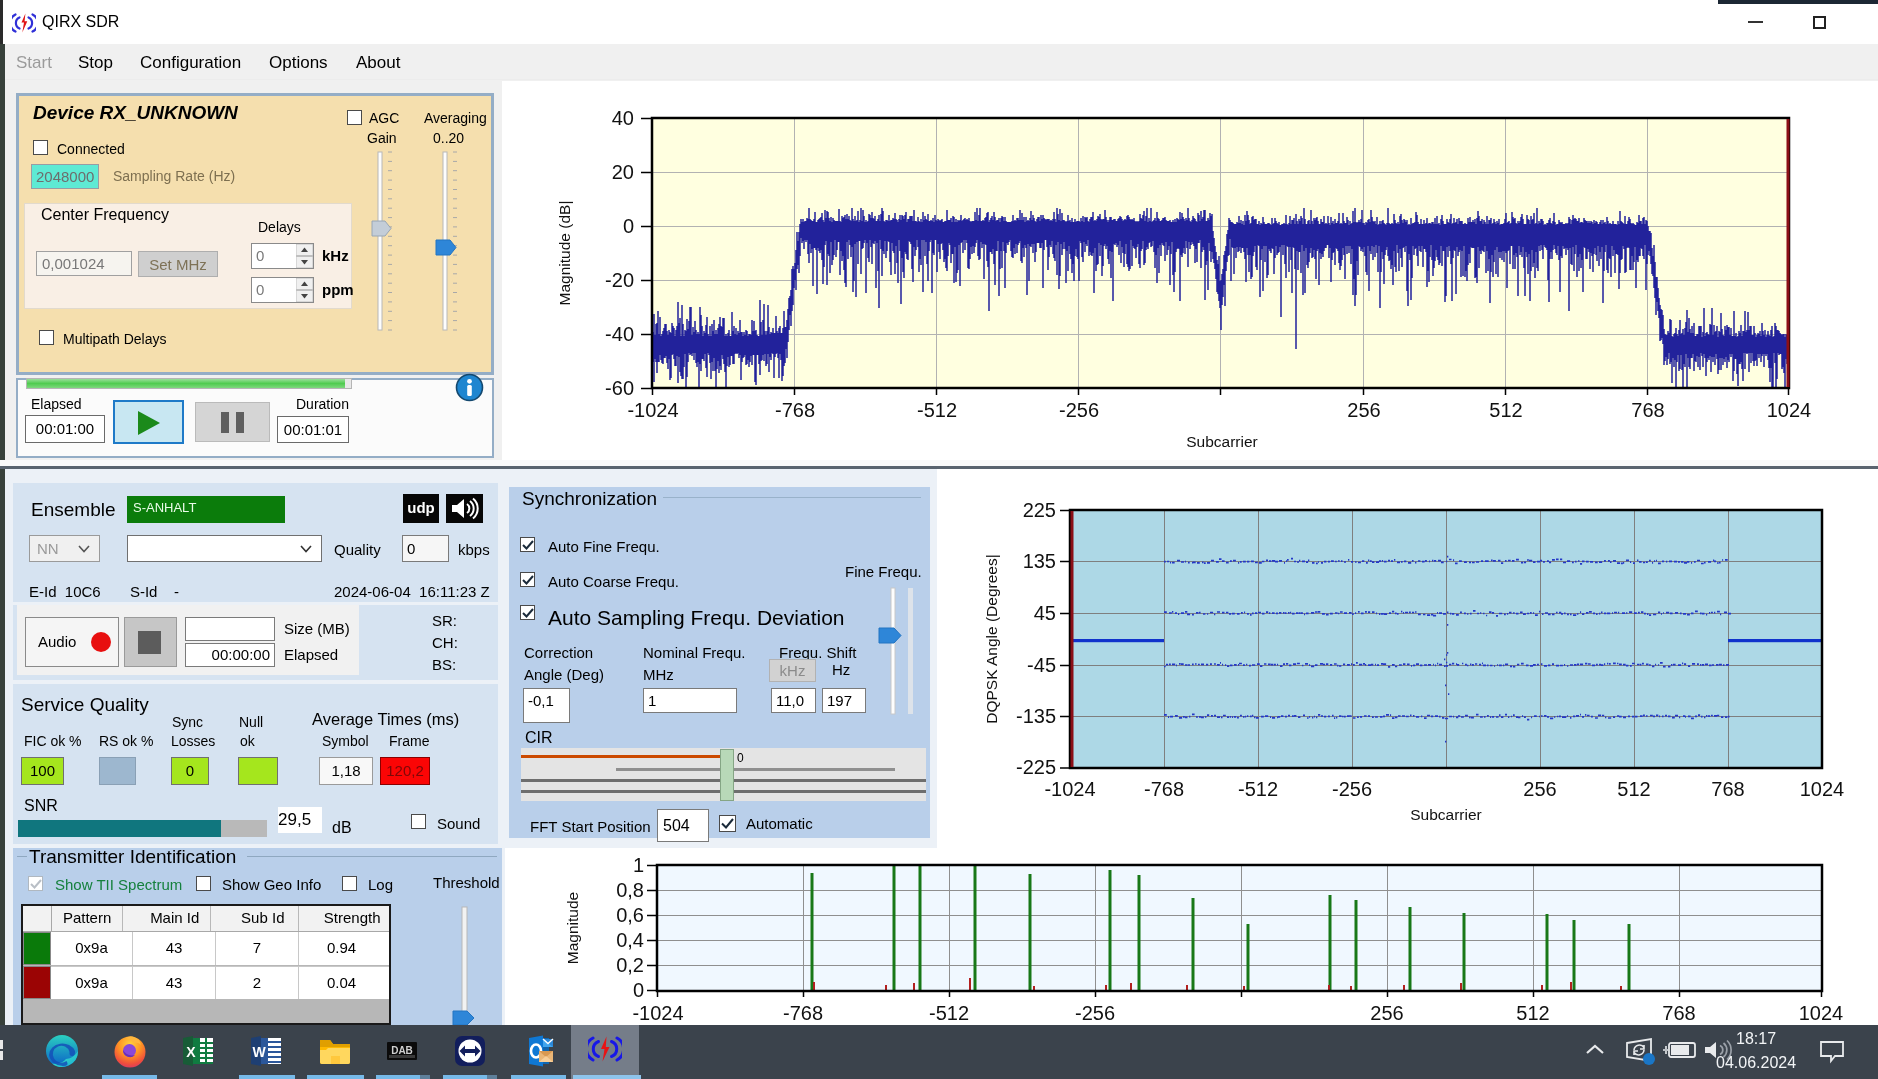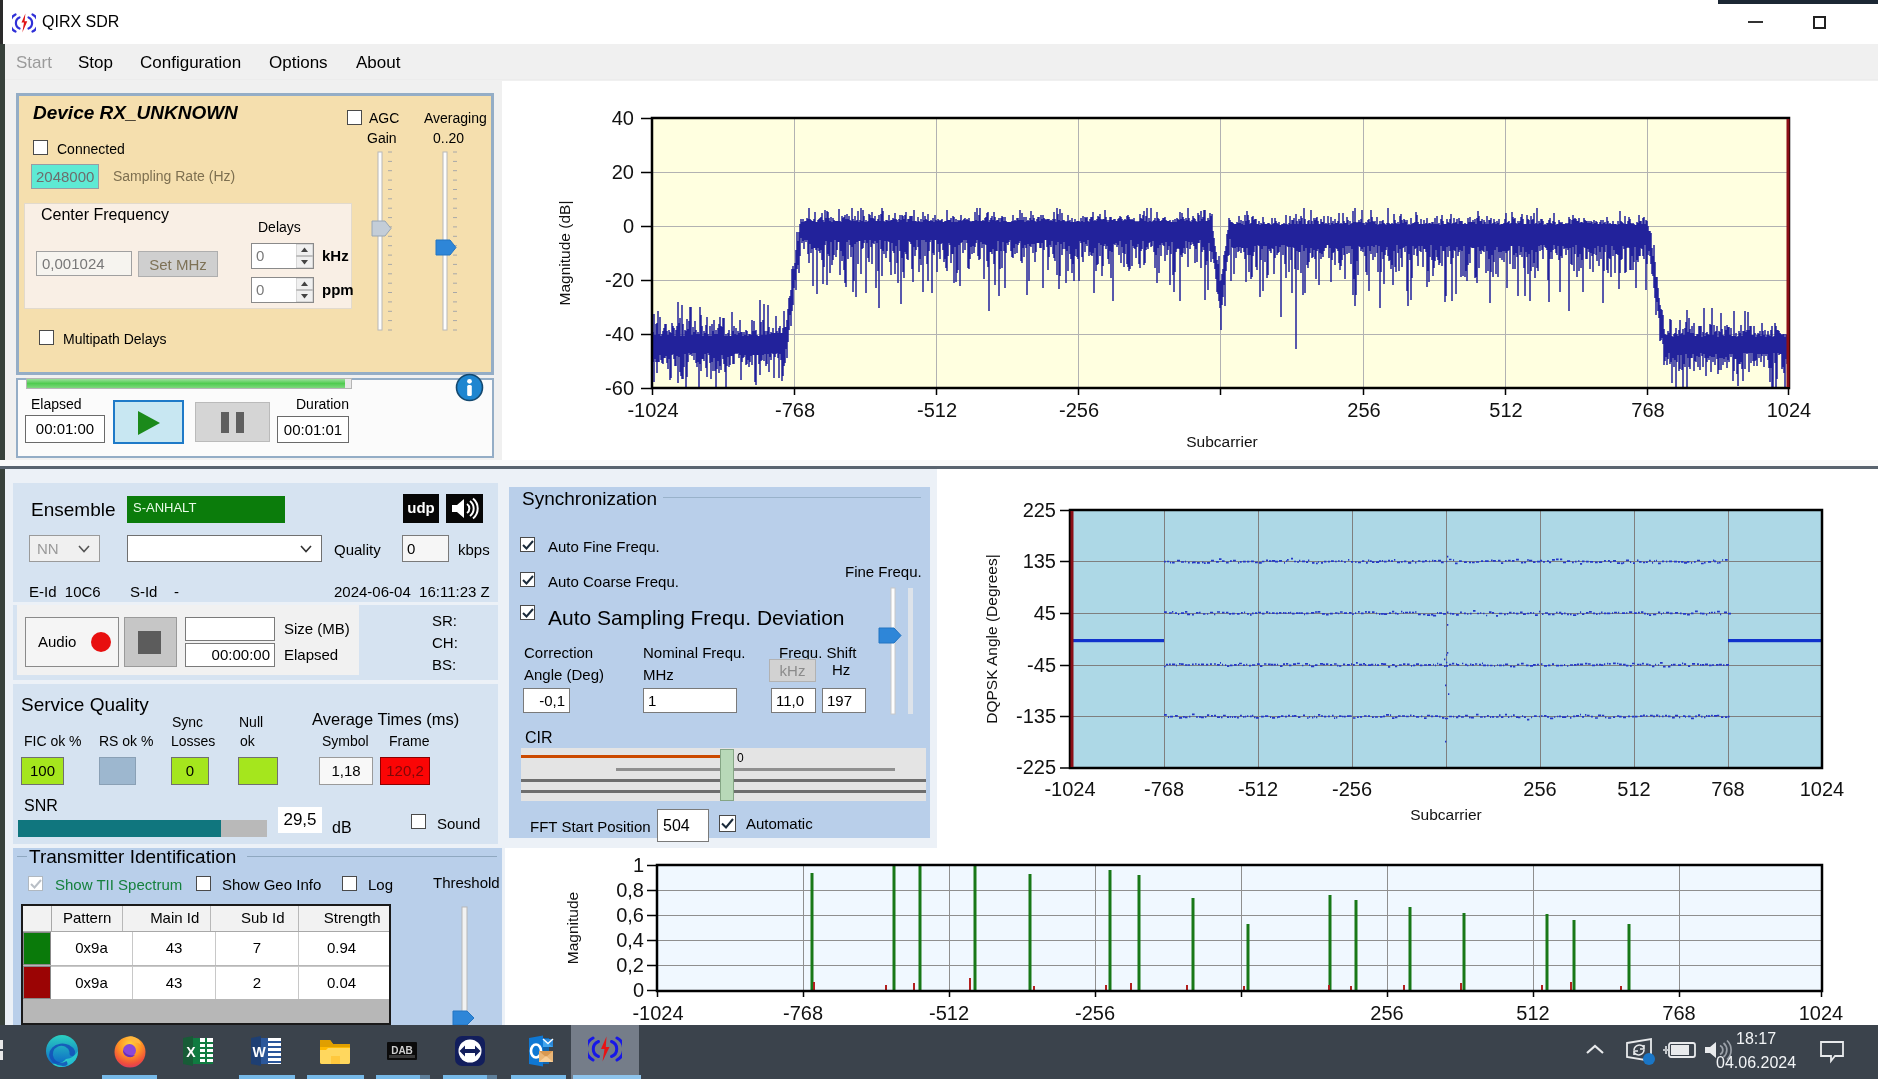--- a/index.html
+++ b/index.html
@@ -242,21 +242,21 @@
 <div class="lbl" style="left:389px;top:733px;">Frame</div>
 <div class="abs" style="left:21px;top:757px;width:43px;height:28px;background:#a5e61d;border:1px solid #707070;text-align:center;font-size:15px;padding-top:4px;">100</div>
 <div class="abs" style="left:99px;top:757px;width:37px;height:28px;background:#9db7cf;border:1px solid #8aa0b5;"></div>
 <div class="abs" style="left:171px;top:757px;width:38px;height:28px;background:#a5e61d;border:1px solid #707070;text-align:center;font-size:15px;padding-top:4px;">0</div>
 <div class="abs" style="left:238px;top:757px;width:40px;height:28px;background:#a5e61d;border:1px solid #707070;"></div>
 <div class="abs" style="left:319px;top:757px;width:54px;height:28px;background:#f8f8f8;border:1px solid #9a9a9a;text-align:center;font-size:15px;padding-top:4px;">1,18</div>
 <div class="abs" style="left:380px;top:757px;width:50px;height:28px;background:#fb0505;border:1px solid #8a0000;text-align:center;font-size:15px;padding-top:4px;color:#7e0808;">120,2</div>
 <div class="lbl" style="left:24px;top:797px;font-size:16px;">SNR</div>
 <div class="abs" style="left:18px;top:820px;width:249px;height:17px;background:#b9b9b9;"></div>
 <div class="abs" style="left:18px;top:820px;width:203px;height:17px;background:#10767e;"></div>
-<div class="abs" style="left:278px;top:807px;width:44px;height:26px;background:#fff;font-size:17px;text-align:center;padding-top:3px;">29,5</div>
+<div class="abs" style="left:278px;top:807px;width:44px;height:26px;background:#fff;font-size:17px;padding-top:3px;">29,5</div>
 <div class="lbl" style="left:332px;top:819px;font-size:16px;">dB</div>
 <div class="cb" style="left:411px;top:814px;"></div>
 <div class="lbl" style="left:437px;top:815px;font-size:15px;">Sound</div>
 
 <div class="abs" style="left:13px;top:848px;width:489px;height:177px;background:#b9cfea;"></div>
 <div class="abs" style="left:17px;top:856px;width:10px;height:1px;background:#8fa8c0;"></div>
 <div class="abs" style="left:247px;top:856px;width:250px;height:1px;background:#8fa8c0;"></div>
 <div class="lbl" style="left:29px;top:846px;font-size:19px;">Transmitter Identification</div>
 <div class="cb" style="left:28px;top:876px;border-color:#b0b8c0;"></div>
 <svg class="abs" style="left:30px;top:879px;" width="12" height="10" viewBox="0 0 12 10">
@@ -321,21 +321,21 @@
   <rect x="38" y="3" width="5" height="126" fill="#dde3ea"></rect>
   <path d="M9 43 H24 L31 50.5 L24 58 H9 Z" fill="#2e86d8" stroke="#2374c2" stroke-width="1"></path>
 </svg>
 <div class="lbl" style="left:524px;top:644px;font-size:15px;">Correction</div>
 <div class="lbl" style="left:524px;top:666px;font-size:15px;">Angle (Deg)</div>
 <div class="lbl" style="left:643px;top:644px;font-size:15px;">Nominal Frequ.</div>
 <div class="lbl" style="left:643px;top:666px;font-size:15px;">MHz</div>
 <div class="lbl" style="left:779px;top:644px;font-size:15px;">Frequ. Shift</div>
 <div class="abs" style="left:769px;top:659px;width:47px;height:23px;background:#d2d2d2;border:1px solid #b2b2b2;text-align:center;font-size:15px;color:#8b8b8b;padding-top:2px;">kHz</div>
 <div class="lbl" style="left:832px;top:661px;font-size:15px;">Hz</div>
-<div class="tbx" style="left:523px;top:688px;width:47px;height:25px;padding:3px 4px 0 4px;text-align:right;">-0,1</div>
+<div class="tbx" style="left:523px;top:688px;width:47px;height:35px;padding:3px 4px 0 4px;">-0,1</div>
 <div class="tbx" style="left:643px;top:688px;width:94px;height:25px;padding:3px 0 0 4px;">1</div>
 <div class="tbx" style="left:771px;top:688px;width:45px;height:25px;padding:3px 0 0 4px;">11,0</div>
 <div class="tbx" style="left:822px;top:688px;width:44px;height:25px;padding:3px 0 0 4px;">197</div>
 <div class="lbl" style="left:525px;top:729px;font-size:16px;">CIR</div>
 <div class="abs" style="left:521px;top:748px;width:405px;height:53px;background:#e4e4e4;"></div>
 <div class="abs" style="left:521px;top:755px;width:213px;height:3px;background:#cc4a00;"></div>
 <div class="abs" style="left:616px;top:768px;width:279px;height:2.5px;background:#8f8f8f;"></div>
 <div class="abs" style="left:521px;top:779px;width:405px;height:2.5px;background:#6e6e6e;"></div>
 <div class="abs" style="left:521px;top:790px;width:405px;height:2.5px;background:#6e6e6e;"></div>
 <div class="abs" style="left:720px;top:749px;width:14px;height:52px;background:#b8d8b8;border:1px solid #85a585;"></div>

